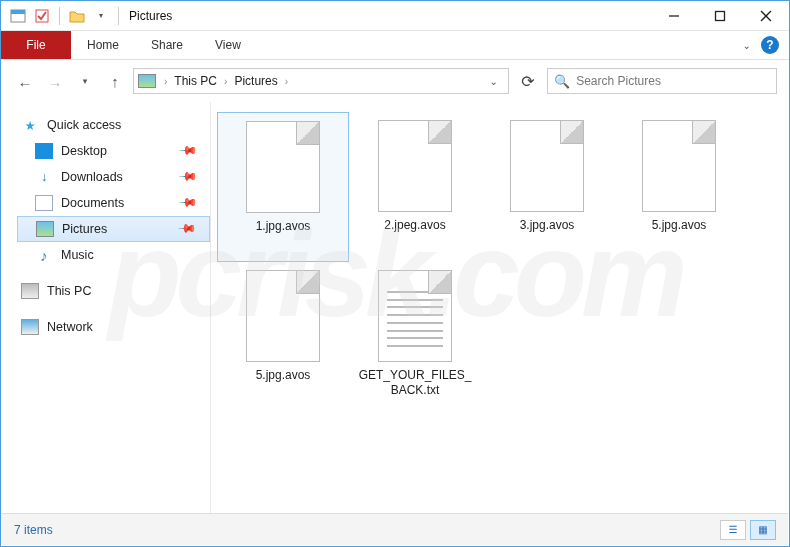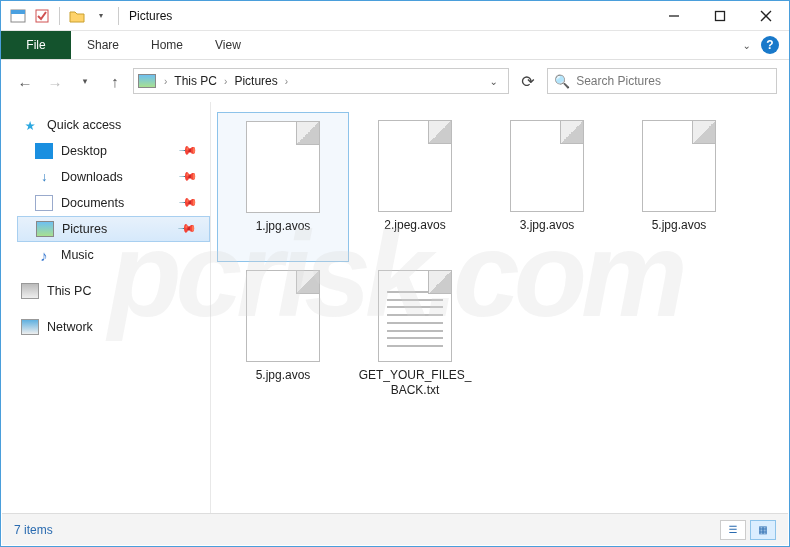--- a/index.html
+++ b/index.html
@@ -10,21 +10,21 @@
 .tb-left { display: flex; align-items: center; gap: 2px; padding-left: 6px; }
 .tb-ico { width: 22px; height: 22px; display: flex; align-items: center; justify-content: center; }
 .tb-sep { width: 1px; height: 18px; background: #ccc; margin: 0 4px; }
 .tb-title { font-size: 12px; padding-left: 6px; color: #111; }
 .tb-ctrl { margin-left: auto; display: flex; }
 .tb-btn { width: 46px; height: 30px; display: flex; align-items: center; justify-content: center; font-size: 14px; color: #222; }
 .tb-btn svg { stroke: #222; }
 
 
 .ribbon { height: 29px; display: flex; align-items: stretch; border-bottom: 1px solid #e0e0e0; }
-.file-tab { width: 70px; background: #14532d; color: #fff; font-size: 12px; display: flex; align-items: center; justify-content: center; }
+.file-tab { width: 70px; background: #b91c1c; color: #fff; font-size: 12px; display: flex; align-items: center; justify-content: center; }
 .ribbon-tab { padding: 0 16px; font-size: 12px; color: #333; display: flex; align-items: center; }
 .ribbon-right { margin-left: auto; display: flex; align-items: center; padding-right: 10px; gap: 10px; }
 .chev { color: #555; font-size: 10px; }
 .help { width: 18px; height: 18px; border-radius: 50%; background: #1979ca; color: #fff; font-size: 12px; font-weight: bold; display: flex; align-items: center; justify-content: center; }
 
 
 .navrow { height: 42px; display: flex; align-items: center; padding: 0 12px; gap: 6px; }
 .nav-btn { width: 24px; height: 24px; display: flex; align-items: center; justify-content: center; color: #555; font-size: 15px; }
 .nav-btn.disabled { color: #bbb; }
 .addr { flex: 1; height: 26px; border: 1px solid #ccc; display: flex; align-items: center; padding: 0 4px; gap: 4px; }
@@ -115,22 +115,22 @@
         <svg width="12" height="12">
           <line x1="1" y1="1" x2="11" y2="11" stroke-width="1.3"></line>
           <line x1="11" y1="1" x2="1" y2="11" stroke-width="1.3"></line>
         </svg>
       </div>
   </div>
 </div>
 
 <div class="ribbon">
   <div class="file-tab">File</div>
+  <div class="ribbon-tab">Home</div>
   <div class="ribbon-tab">Share</div>
-  <div class="ribbon-tab">Home</div>
   <div class="ribbon-tab">View</div>
   <div class="ribbon-right">
     <span class="chev">⌄</span>
     <span class="help">?</span>
   </div>
 </div>
 
 <div class="navrow">
   <div class="nav-btn">←</div>
   <div class="nav-btn disabled">→</div>

